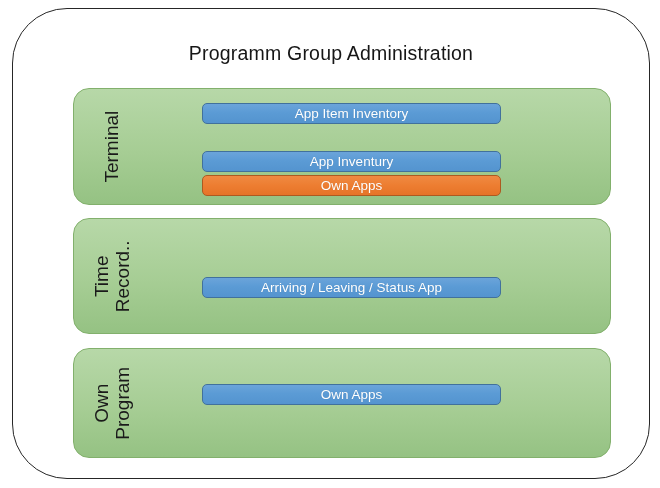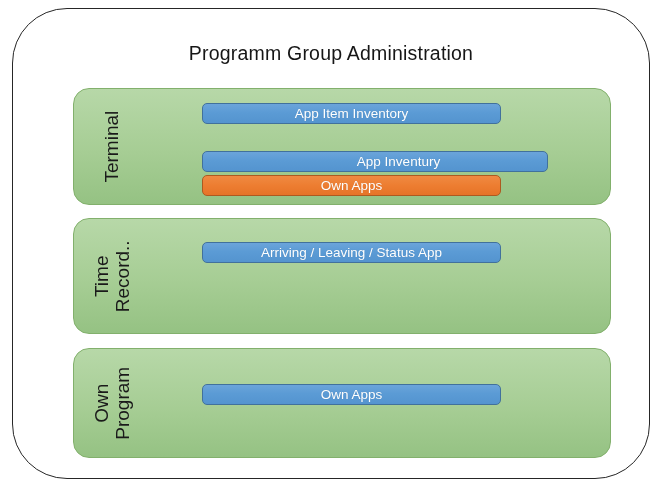--- a/index.html
+++ b/index.html
@@ -84,23 +84,23 @@
   .bar-blue {
     background: linear-gradient(180deg, #6ba4da 0%, #5b9bd5 45%, #5494cf 100%);
     border: 1px solid #41719c;
   }
   .bar-orange {
     background: linear-gradient(180deg, #ef8a42 0%, #ed7d31 50%, #e67428 100%);
     border: 1px solid #ad5a20;
   }
   .g1-bar-0 { top: 14px; }
   .g1-bar-1 { top: 38px; }
-  .g1-bar-2 { top: 62px; padding-left: 47px; }
+  .g1-bar-2 { top: 62px; }
   .g1-bar-3 { top: 86px; }
-  .g2-bar-0 { top: 23px; }
+  .g2-bar-0 { top: 58px; }
   .g3-bar-0 { top: 35px; }
 </style>
 </head>
 <body>
 
 <div class="stage">
   <div class="frame">
 
     <div class="title">Programm Group Administration</div>
 

